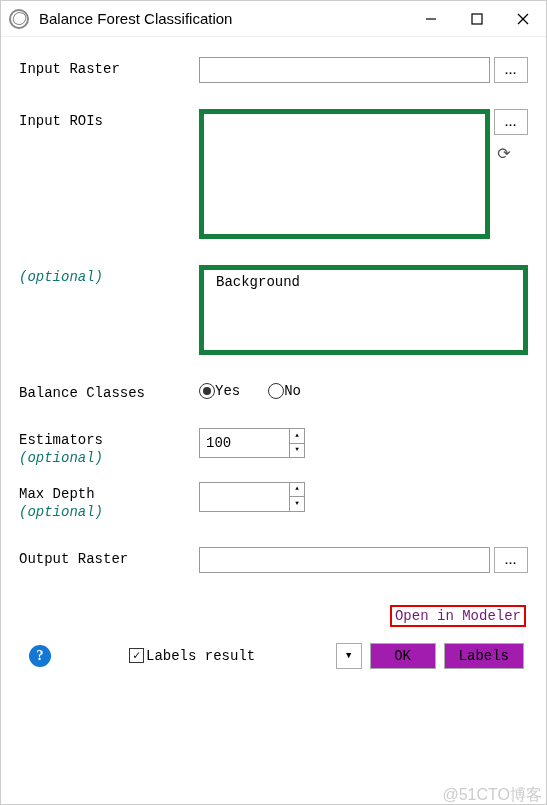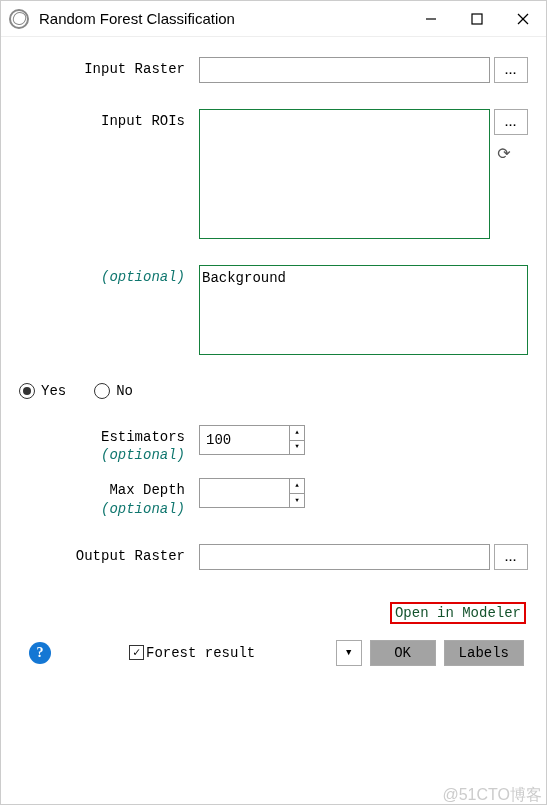--- a/index.html
+++ b/index.html
@@ -53,21 +53,21 @@
       flex-direction: column;
     }
     .row {
       display: flex;
       margin-bottom: 26px;
       align-items: flex-start;
     }
     .row.tight { margin-bottom: 14px; }
     .label-col {
       width: 180px;
-      text-align: right;
+      text-align: left;
       padding-right: 14px;
       padding-top: 3px;
       line-height: 1.3;
     }
     .label-col .optional {
       color: #0f766e;
       font-style: italic;
       display: block;
     }
     .input-col {
@@ -79,22 +79,22 @@
     .text-input {
       flex: 1;
       border: 1px solid #999;
       height: 26px;
       padding: 2px 6px;
       font-family: inherit;
       font-size: inherit;
     }
     .textarea {
       flex: 1;
-      border: 1px solid #15803d;
-      padding: 4px 2px;
+      border: 5px solid #15803d;
+      padding: 4px 12px;
       font-family: inherit;
       font-size: inherit;
       resize: none;
       overflow-y: scroll;
     }
     .textarea.rois { height: 130px; }
     .textarea.bg { height: 90px; }
     .browse-btn {
       width: 34px; height: 26px;
       border: 1px solid #aaa;
@@ -115,21 +115,21 @@
       display: flex; align-items: center; justify-content: center;
       font-size: 16px;
       color: #555;
       cursor: pointer;
     }
     .radio-group {
       display: flex;
       gap: 28px;
       padding-top: 2px;
     }
-    .radio-option { display: flex; align-items: center; gap: 6px; }
+    .radio-option { display: flex; align-items: center; }
     .radio {
       width: 16px; height: 16px;
       border: 1.5px solid #333;
       border-radius: 50%;
       display: flex; align-items: center; justify-content: center;
     }
     .radio.checked::after {
       content: "";
       width: 8px; height: 8px;
       background: #333;
@@ -166,21 +166,21 @@
     .open-modeler-row {
       display: flex;
       justify-content: flex-end;
       padding-right: 2px;
       margin-top: 6px;
       margin-bottom: 12px;
     }
     .open-modeler {
       border: 2px solid #e00000;
       padding: 1px 3px;
-      color: #14532d;
+      color: #701a75;
       background: #fff;
       font-family: inherit;
       font-size: 14px;
       cursor: pointer;
     }
     .footer {
       display: flex;
       align-items: center;
       padding: 4px 4px 8px 10px;
       gap: 8px;
@@ -211,41 +211,41 @@
       border: 1px solid #aaa;
       background: #fff;
       display: flex; align-items: center; justify-content: center;
       font-size: 9px;
       cursor: pointer;
     }
     .action-btn {
       height: 26px;
       padding: 0 14px;
       border: 1px solid #aaa;
-      background: #a3a3a3;
+      background: #a21caf;
       font-family: inherit;
       font-size: 14px;
       cursor: pointer;
       min-width: 66px;
     }
     .watermark {
       position: absolute;
       right: 4px;
       bottom: -2px;
       color: #ccc;
       font-size: 16px;
       font-family: "Arial", sans-serif;
     }
   </style>
 </head>
 <body>
 
 <div class="titlebar">
   <div class="logo"></div>
-  <div class="title">Random Forest Classification</div>
+  <div class="title">Balance Forest Classification</div>
   <div class="win-buttons">
     <div class="win-btn">
       <svg width="12" height="12">
           <line x1="1" y1="6" x2="11" y2="6" stroke="#000" stroke-width="1.2"></line>
         </svg>
     </div>
     <div class="win-btn">
       <svg width="12" height="12">
           <rect x="1" y="1" width="10" height="10" fill="none" stroke="#000" stroke-width="1.2"></rect>
         </svg>
@@ -283,20 +283,21 @@
   <div class="row">
     <div class="label-col">
       <span class="optional">(optional)</span>
     </div>
     <div class="input-col">
       <textarea class="textarea bg" style="">Background</textarea>
     </div>
   </div>
 
   <div class="row">
+    <div class="label-col">Balance Classes</div>
     <div class="input-col">
       <div class="radio-group">
         <div class="radio-option">
           <div class="radio checked"></div>
           <span>Yes</span>
         </div>
         <div class="radio-option">
           <div class="radio"></div>
           <span>No</span>
         </div>
@@ -345,21 +346,21 @@
   </div>
 
   <div class="open-modeler-row">
     <button class="open-modeler">Open in Modeler</button>
   </div>
 
   <div class="footer">
     <div class="help-icon">?</div>
     <div class="checkbox-wrap">
       <div class="checkbox">✓</div>
-      <span>Forest result</span>
+      <span>Labels result</span>
     </div>
     <div class="footer-spacer"></div>
     <div class="dropdown-btn">▼</div>
     <button class="action-btn">OK</button>
     <button class="action-btn">Labels</button>
   </div>
 
 </div>
 
 <div class="watermark">@51CTO博客</div>

